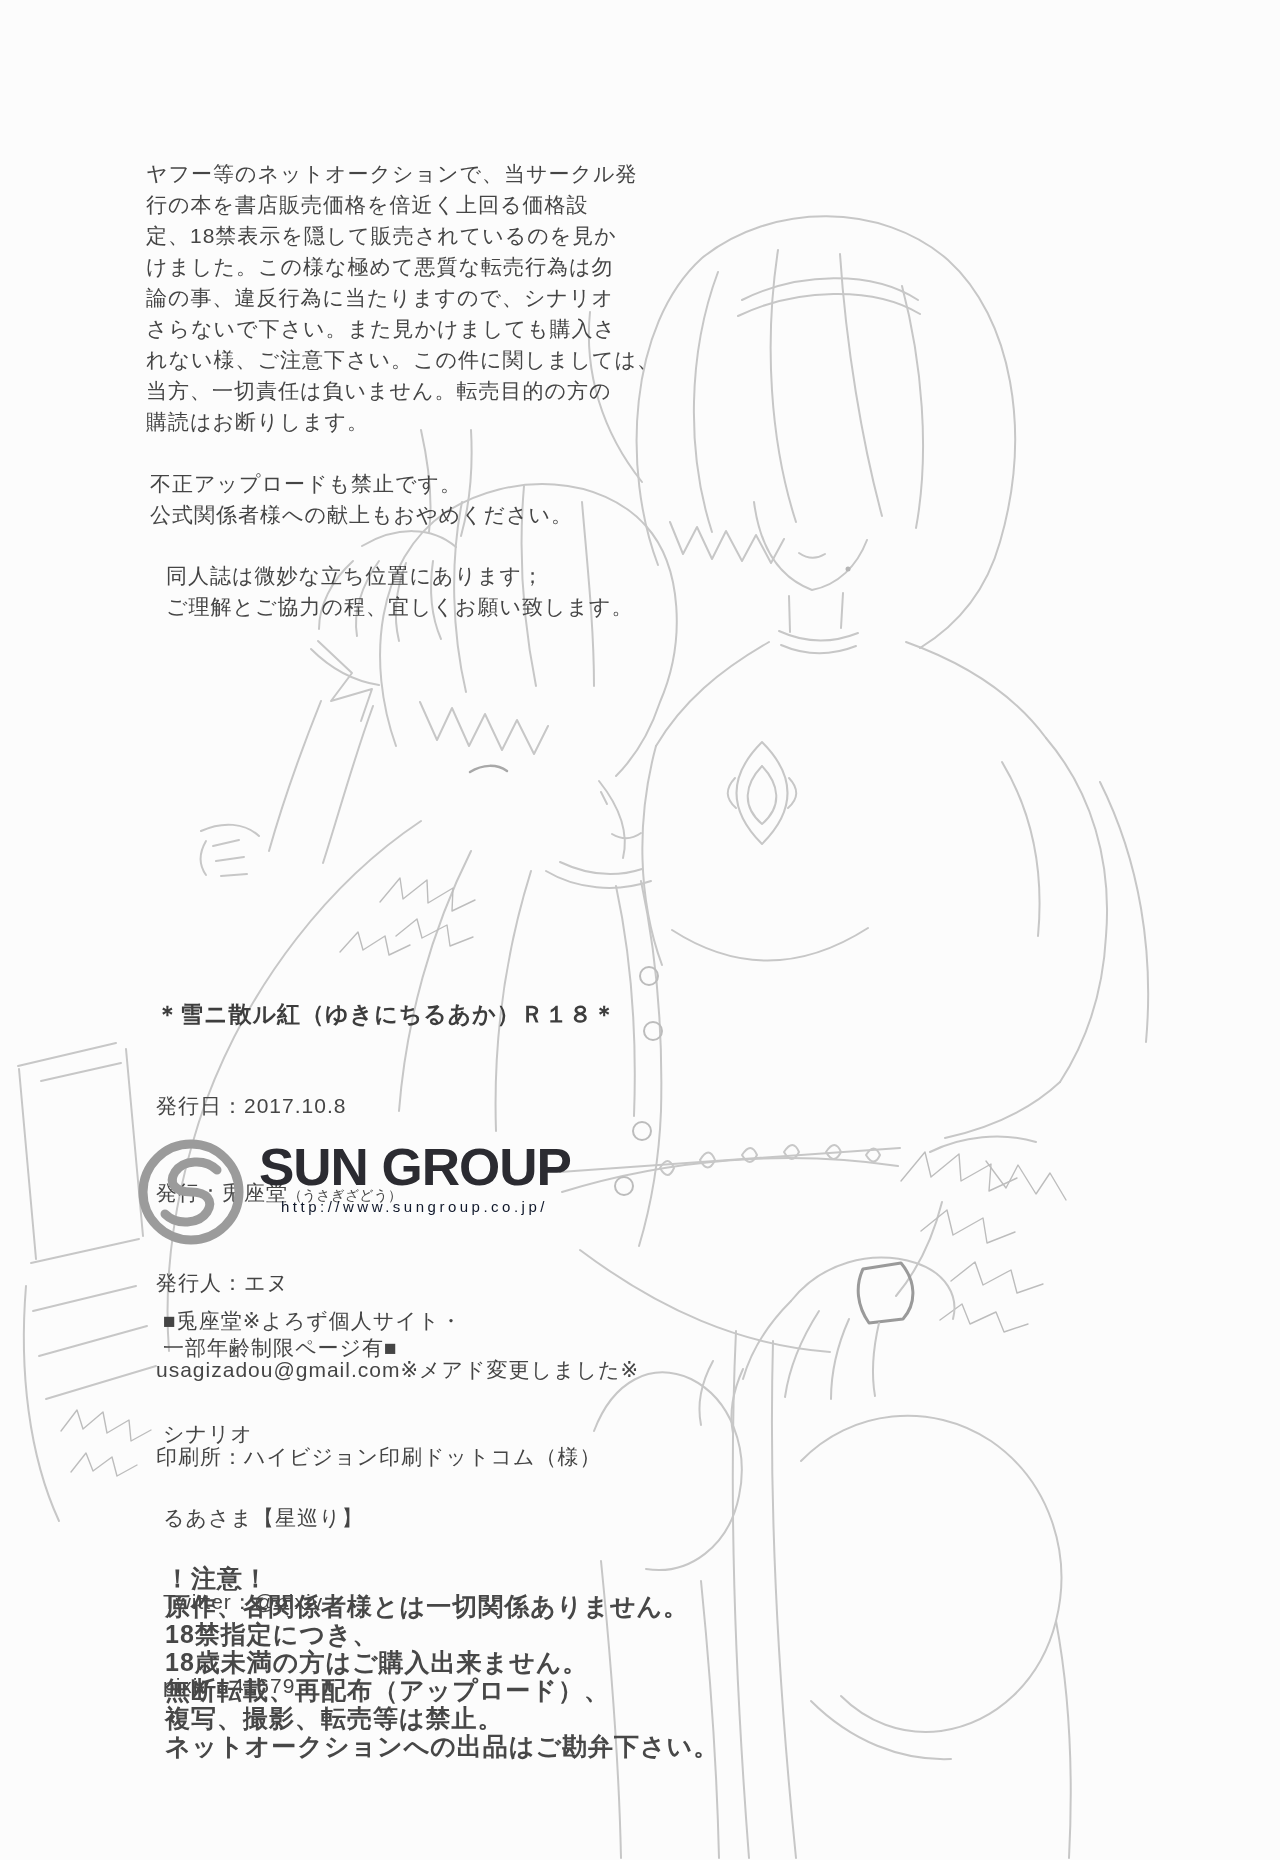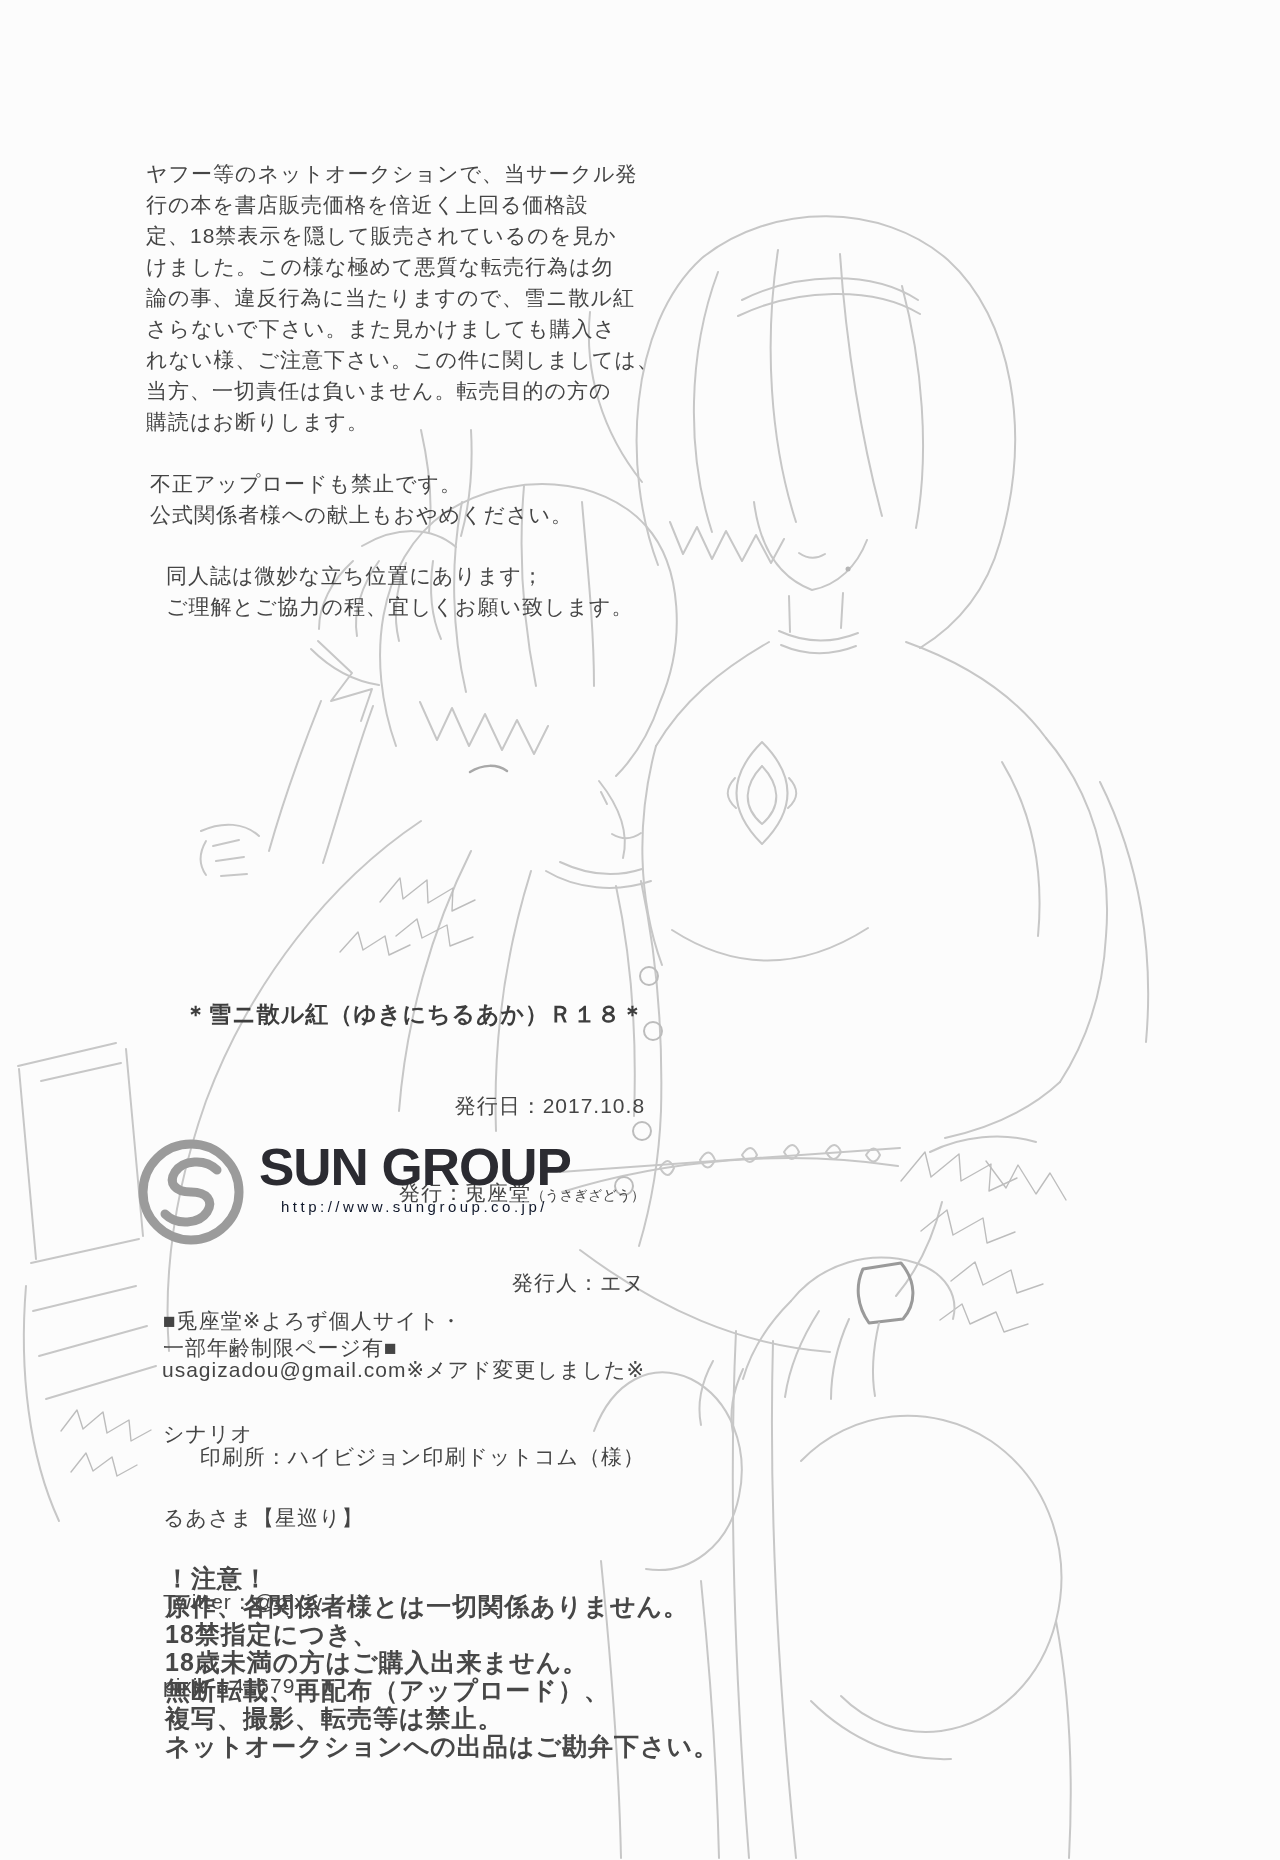--- a/index.html
+++ b/index.html
@@ -160,27 +160,27 @@
     <path d="M 594,1431 C 613,1381 651,1361 691,1379 C 731,1399 749,1449 739,1496 C 729,1546 689,1576 646,1569"></path>
     <path d="M 601,1561 C 611,1661 619,1761 621,1858"></path>
     <path d="M 701,1581 C 711,1681 717,1771 719,1858"></path>
     <path d="M 801,1461 C 851,1409 931,1401 991,1441 C 1049,1481 1073,1553 1056,1621 C 1041,1681 996,1723 941,1731"></path>
     <path d="M 941,1731 C 901,1736 866,1721 841,1696"></path>
     <path d="M 1056,1621 C 1071,1701 1073,1781 1069,1858"></path>
     <path d="M 811,1701 C 851,1741 901,1761 951,1759"></path>
   </g>
 </svg>
 
-<div class="txt notice" style="left:146px;top:158px;"><div>ヤフー等のネットオークションで、当サークル発</div><div>行の本を書店販売価格を倍近く上回る価格設</div><div>定、18禁表示を隠して販売されているのを見か</div><div>けました。この様な極めて悪質な転売行為は勿</div><div>論の事、違反行為に当たりますので、雪ニ散ル紅</div><div>さらないで下さい。また見かけましても購入さ</div><div>れない様、ご注意下さい。この件に関しましては、</div><div>当方、一切責任は負いません。転売目的の方の</div><div>購読はお断りします。</div></div>
+<div class="txt notice" style="left:146px;top:158px;"><div>ヤフー等のネットオークションで、当サークル発</div><div>行の本を書店販売価格を倍近く上回る価格設</div><div>定、18禁表示を隠して販売されているのを見か</div><div>けました。この様な極めて悪質な転売行為は勿</div><div>論の事、違反行為に当たりますので、シナリオ</div><div>さらないで下さい。また見かけましても購入さ</div><div>れない様、ご注意下さい。この件に関しましては、</div><div>当方、一切責任は負いません。転売目的の方の</div><div>購読はお断りします。</div></div>
 
 <div class="txt notice2" style="left:150px;top:468px;"><div>不正アップロードも禁止です。</div><div>公式関係者様への献上もおやめください。</div></div>
 
 <div class="txt notice2" style="left:150px;top:560px;margin-left:16px;"><div>同人誌は微妙な立ち位置にあります；</div><div>ご理解とご協力の程、宜しくお願い致します。</div></div>
 
-<div class="txt colophon" style="left:162px;top:942px;text-align:right;">
+<div class="txt colophon" style="left:156px;top:942px;">
   <div class="title">＊雪ニ散ル紅（ゆきにちるあか）Ｒ１８＊</div>
   <div>発行日：2017.10.8</div>
   <div><span>発行：兎座堂</span><span class="furigana">（うさぎざどう）</span></div>
   <div>発行人：エヌ</div>
   <div>usagizadou@gmail.com※メアド変更しました※</div>
   <div>印刷所：ハイビジョン印刷ドットコム（様）</div>
 </div>
 
 <div class="sun-block">
   <svg class="sun-mark" viewBox="0 0 112 112">

